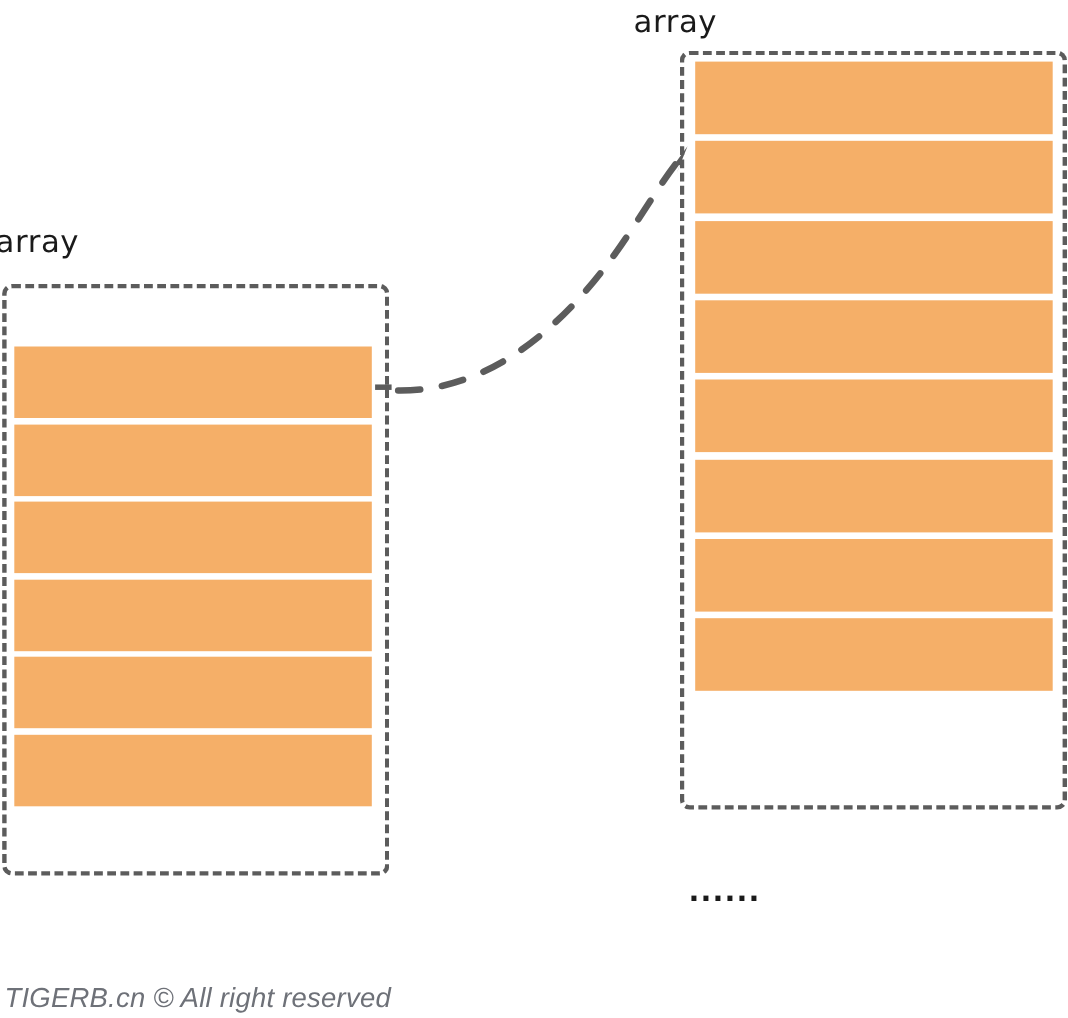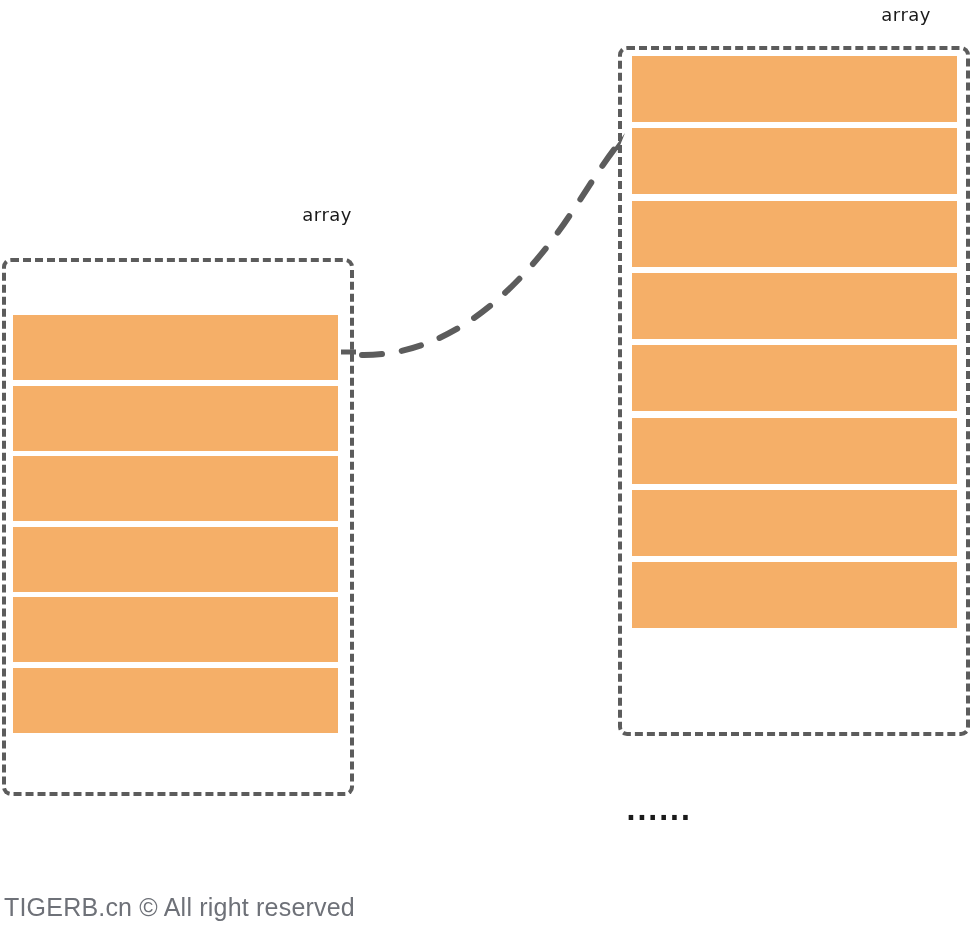--- a/index.html
+++ b/index.html
@@ -24,23 +24,23 @@
   }
 
   
   .array-group {
     position: absolute;
   }
 
   .array-label {
     position: absolute;
     width: 100%;
-    text-align: right;
+    text-align: left;
     font-family: "DejaVu Sans", sans-serif;
-    font-size: 18px;
+    font-size: 28px;
     font-weight: 400;
     color: #1a1a1a;
     letter-spacing: 0.5px;
     line-height: 1;
     white-space: nowrap;
   }
 
   .array-box {
     position: absolute;
     box-sizing: border-box;
@@ -109,20 +109,21 @@
     height: 925px;
     pointer-events: none;
   }
 
   
   #footer {
     position: absolute;
     left: 4px;
     top: 893px;
     font-family: "Liberation Sans", sans-serif;
+    font-style: italic;
     font-size: 25px;
     color: #6e7178;
     letter-spacing: 0.2px;
     white-space: nowrap;
   }
 </style>
 </head>
 <body>
 
 <div id="canvas">

